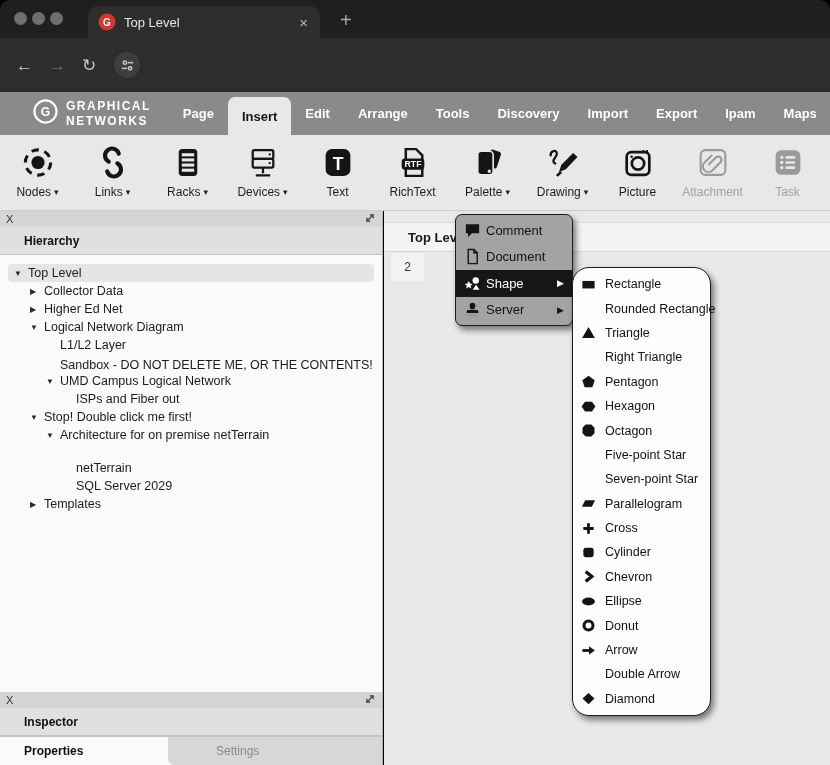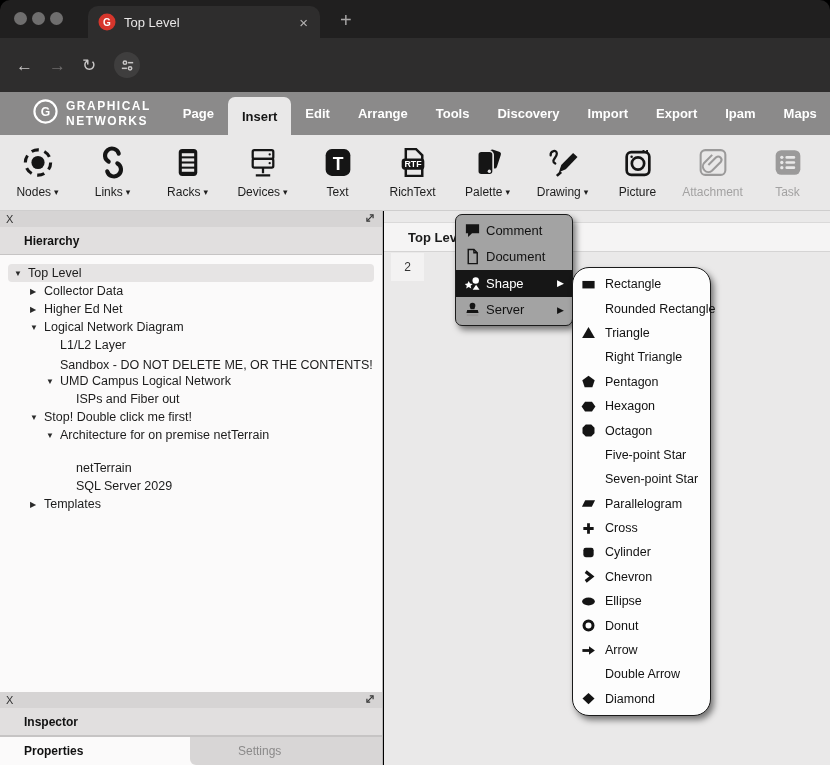--- a/index.html
+++ b/index.html
@@ -47,21 +47,21 @@
   .pbar svg{width:12px;height:12px;}
   .ptitle{height:27px;background:#e1dfdf;display:flex;align-items:center;padding-left:24px;
           font-weight:bold;font-size:12px;color:#111;border-bottom:1px solid #c6c4c4;}
   .tree{padding-top:9px;}
   .trow{height:18px;display:flex;align-items:center;font-size:12.5px;color:#1c1c1c;white-space:nowrap;}
   .trow.selected{background:#e6e4e4;border-radius:4px;margin:0 8px;}
   .tarrow{width:14px;font-size:8px;color:#2a2a2a;flex:0 0 auto;}
   .inspector{position:absolute;bottom:0;left:0;width:383px;border-right:1px solid #b9b8b8;box-sizing:border-box;background:#fbfafa;}
   .insp-tabs{height:28px;display:flex;border-top:1px solid #c6c4c4;}
   .itab{display:flex;align-items:center;padding-left:24px;font-size:12px;box-sizing:border-box;}
-  .itab.active{width:190px;background:#fbfafa;font-weight:bold;color:#111;}
+  .itab.active{width:168px;background:#fbfafa;font-weight:bold;color:#111;}
   .itab.inactive{flex:1;background:#d8d6d6;color:#8b8a8a;border-radius:0 0 0 6px;padding-left:48px;}
   
   .canvas{position:absolute;top:211px;left:384px;right:0;bottom:0;background:#eae9e9;}
   .canvas-header{position:absolute;top:11px;left:0;right:0;height:30px;background:#f5f4f4;
                  border-top:1px solid #dad9d9;border-bottom:1px solid #d5d4d4;display:flex;align-items:center;
                  padding-left:24px;font-weight:bold;font-size:13px;color:#1a1a1a;box-sizing:border-box;}
   .page-tab{position:absolute;top:42px;left:7px;width:33px;height:28px;background:#f3f2f2;
             display:flex;align-items:center;justify-content:center;font-size:12px;color:#333;}
   
   .ctxmenu{position:absolute;left:455px;top:214px;width:118px;background:#a3a3a3;border:1.5px solid #1b1b1b;

